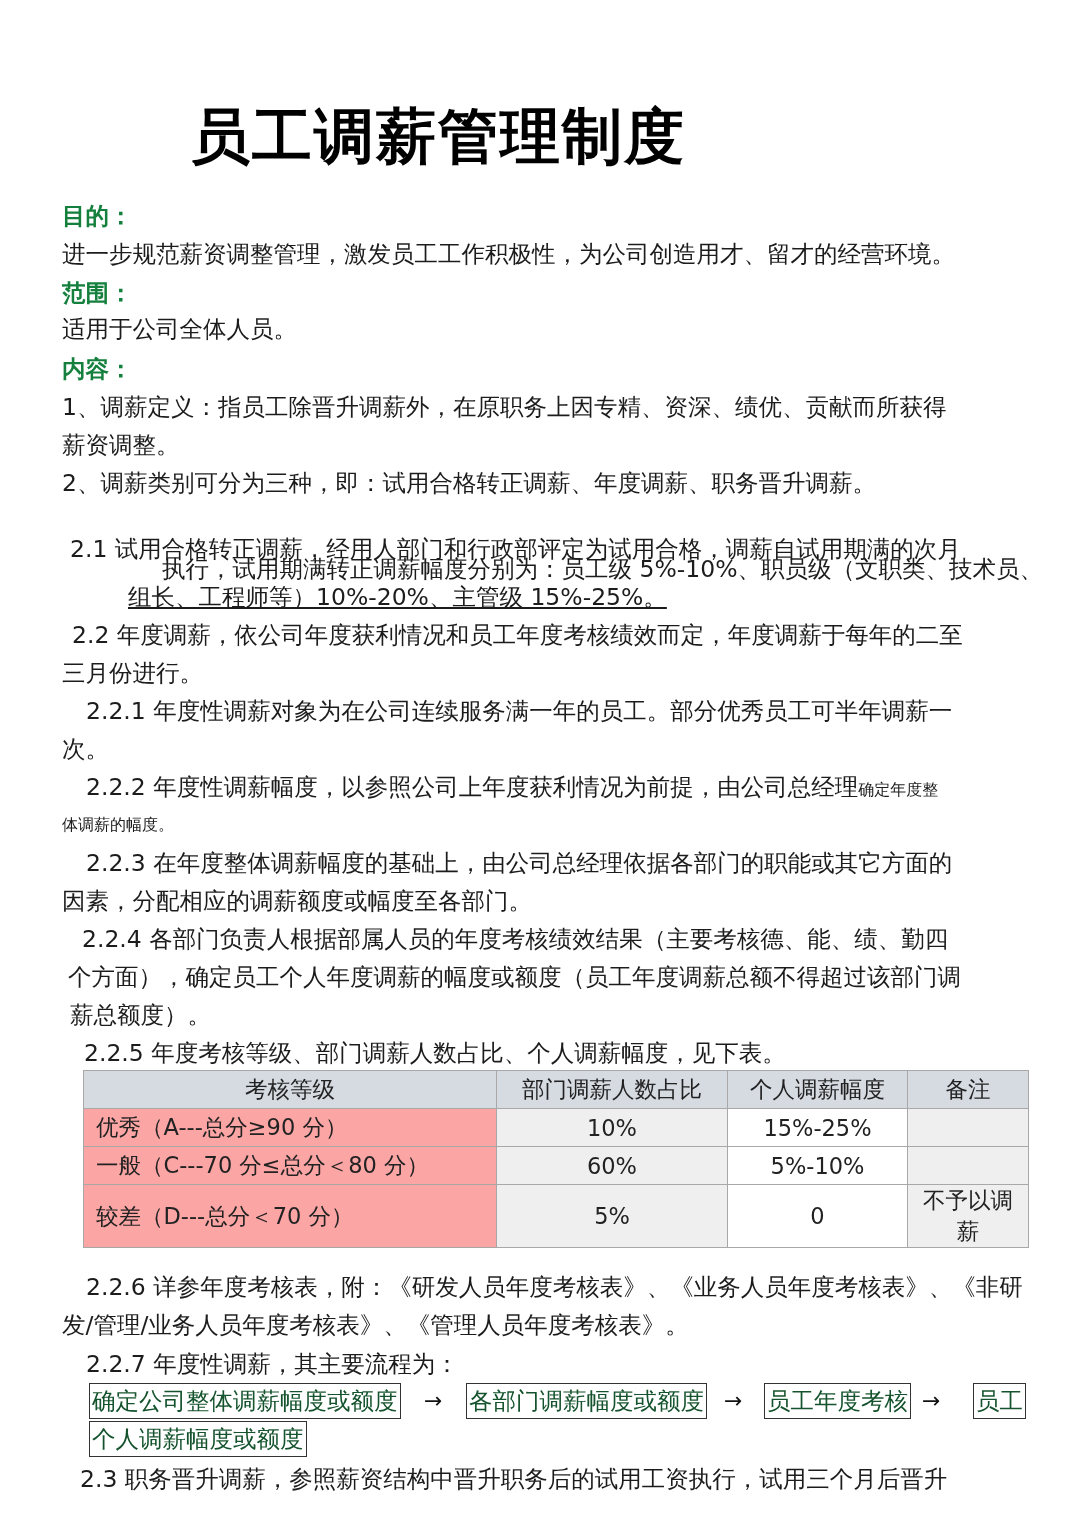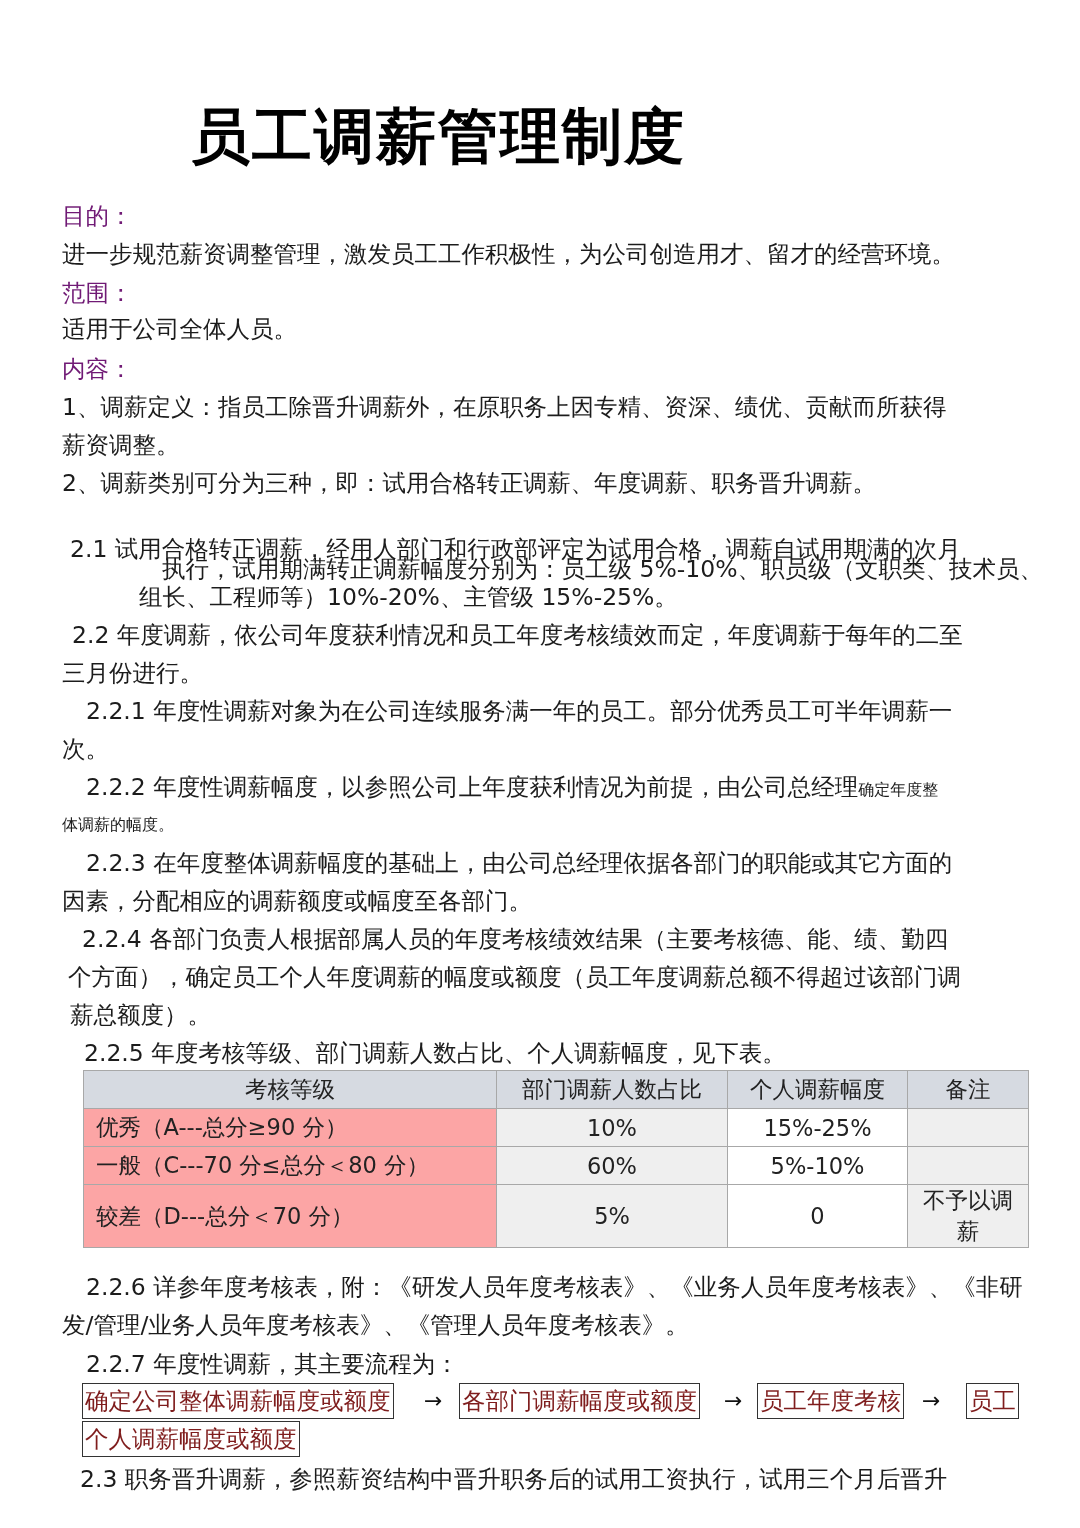--- a/index.html
+++ b/index.html
@@ -10,37 +10,37 @@
   }
   .title {
     position: absolute; left: 0; top: 98px; width: 876px;
     text-align: center; font-size: 60px; font-weight: bold; letter-spacing: 2px;
     line-height: 76px; color: #000;
   }
   .line {
     position: absolute; left: 62px; white-space: nowrap;
     font-size: 23.5px; line-height: 38px; color: #1c1c1c;
   }
-  .bold { font-weight: normal; color: #701a75; }
+  .bold { font-weight: bold; color: #15803d; }
   .small { font-size: 16px; }
   table.grade {
     position: absolute; left: 83px; top: 1070px; width: 946px;
     border-collapse: collapse; font-size: 22.5px; color: #222;
   }
   table.grade th, table.grade td {
     border: 1px solid #a8a8a8; height: 37px; padding: 0 12px; font-weight: normal;
   }
   table.grade th { background: #d6dae1; text-align: center; }
   table.grade td.c1 { background: #fca5a5; text-align: left; }
   table.grade td.c2 { background: #efefef; text-align: center; }
   table.grade td.c3 { background: #ffffff; text-align: center; }
   table.grade td.c4 { background: #efefef; text-align: center; }
   .fbox {
     position: absolute; border: 1.5px solid #333; padding: 0 2px;
-    font-size: 23.5px; line-height: 34px; height: 34px; white-space: nowrap; color: #7f1d1d;
+    font-size: 23.5px; line-height: 34px; height: 34px; white-space: nowrap; color: #14532d; margin-left: 7px;
   }
   .arrow {
     position: absolute; font-size: 22px; line-height: 34px; color: #111;
   }
 </style>
 </head>
 <body>
 
 <div>
   <div class="title">员工调薪管理制度</div>
@@ -50,21 +50,21 @@
   <div class="line bold" style="top:274px;">范围：</div>
   <div class="line" style="top:312px;font-family:Liberation Mono, monospace;">适用于公司全体人员。</div>
   <div class="line bold" style="top:350px;">内容：</div>
 
   <div class="line" style="top:388px;">1、调薪定义：指员工除晋升调薪外，在原职务上因专精、资深、绩优、贡献而所获得</div>
   <div class="line" style="top:426px;">薪资调整。</div>
   <div class="line" style="top:464px;">2、调薪类别可分为三种，即：试用合格转正调薪、年度调薪、职务晋升调薪。</div>
 
   <div class="line" style="top:502px; left:70px;margin-top:28px;">2.1  试用合格转正调薪，经用人部门和行政部评定为试用合格，调薪自试用期满的次月</div>
   <div class="line" style="top:550px; left:122px;margin-left:40px;">执行，试用期满转正调薪幅度分别为：员工级 5%-10%、职员级（文职类、技术员、</div>
-  <div class="line" style="top:578px; left:139px;">组长、工程师等）10%-20%、主管级 15%-25%。</div>
+  <div class="line" style="top:578px; left:128px;text-decoration:underline;">组长、工程师等）10%-20%、主管级 15%-25%。</div>
 
   <div class="line" style="top:616px; left:72px;">2.2  年度调薪，依公司年度获利情况和员工年度考核绩效而定，年度调薪于每年的二至</div>
   <div class="line" style="top:654px;">三月份进行。</div>
 
   <div class="line" style="top:692px; left:86px;">2.2.1  年度性调薪对象为在公司连续服务满一年的员工。部分优秀员工可半年调薪一</div>
   <div class="line" style="top:730px;">次。</div>
 
   <div class="line" style="top:768px; left:86px;">
     <span>2.2.2  年度性调薪幅度，以参照公司上年度获利情况为前提，由公司总经理</span><span class="small">确定年度整</span>
   </div>

